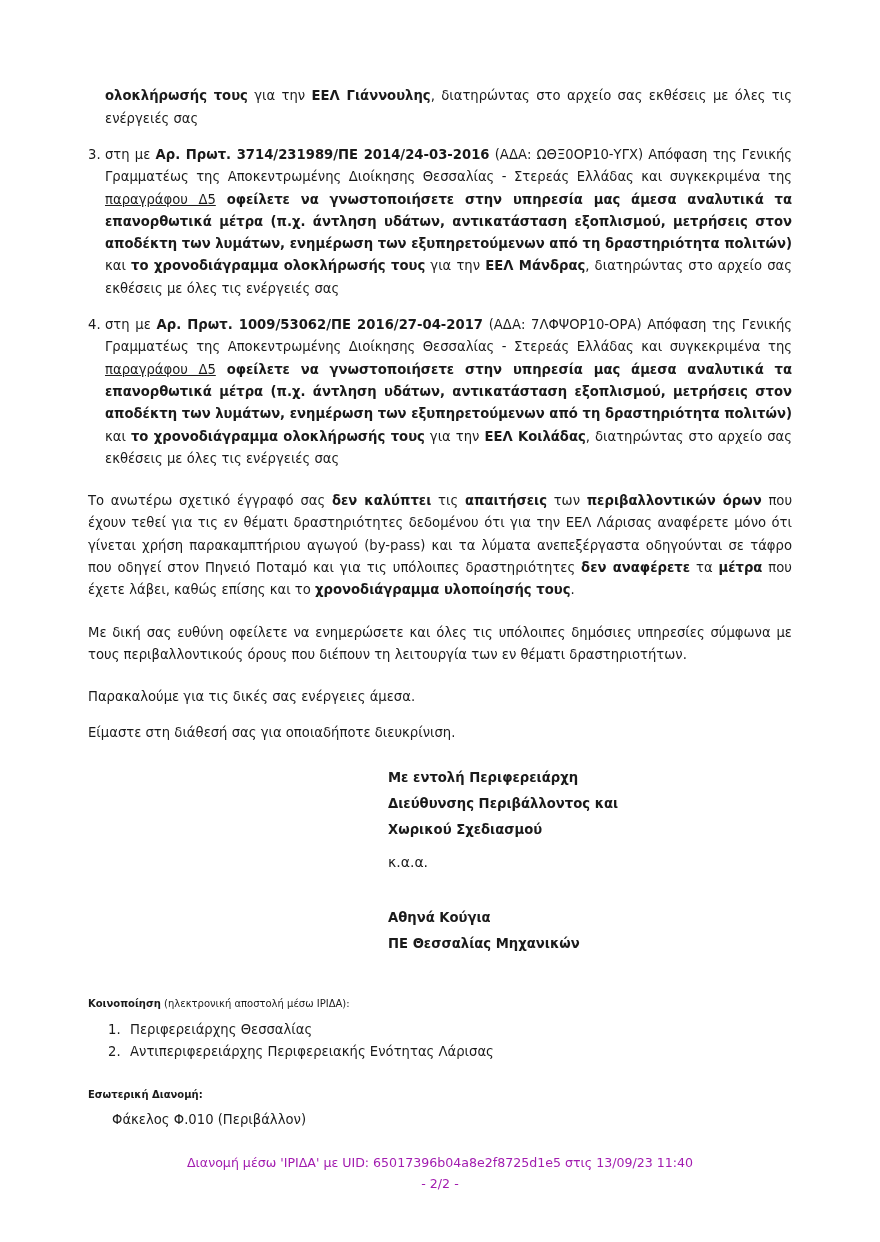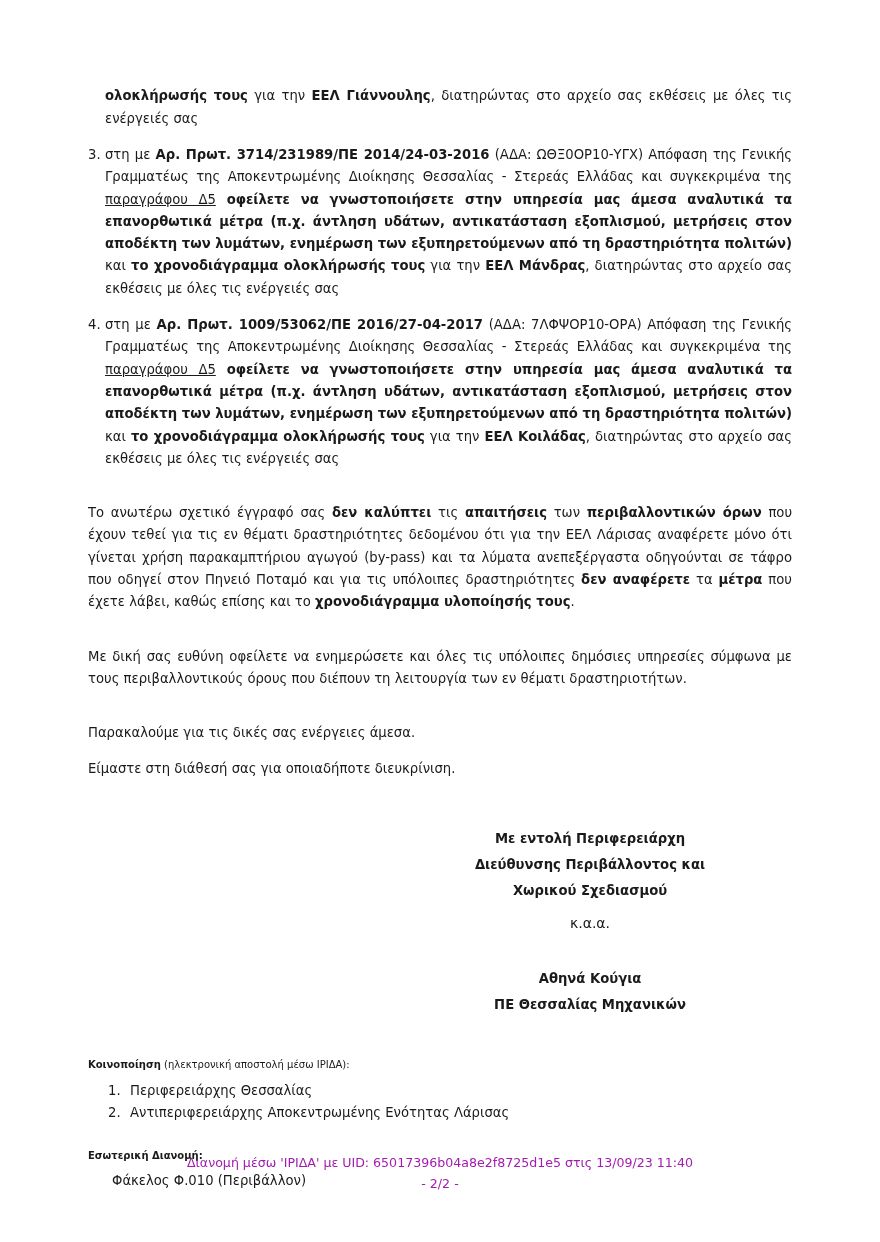--- a/index.html
+++ b/index.html
@@ -60,27 +60,27 @@
     line-height: 22.3px;
   }
   .cont-lines {
     font-size: 13.2px;
     line-height: 23px;
     text-align: justify;
     padding-left: 17px;
     margin: 0;
   }
 
-  .gap-para { margin-top: 32px; }
+  .gap-para { margin-top: 20px; }
   .gap-small { margin-top: 13px; }
 
   
   .sig-block {
-    margin-top: 46px;
-    text-align: center;
+    margin-top: 21px;
+    text-align: left;
     padding-left: 300px;
   }
   .sig-line {
     font-size: 13.2px;
     font-weight: bold;
     line-height: 26px;
   }
   .sig-kaa {
     font-size: 14px;
     font-weight: normal;
@@ -170,21 +170,21 @@
       </div>
     </div>
 
     <div class="dist-section">
       <div class="dist-title"><span class="b">Κοινοποίηση</span><span> (ηλεκτρονική αποστολή μέσω ΙΡΙΔΑ):</span></div>
       <ol class="dist-list">
         <li class="dist-list-item">
           <span class="dist-marker">1.</span><span>Περιφερειάρχης Θεσσαλίας</span>
         </li>
         <li class="dist-list-item">
-          <span class="dist-marker">2.</span><span>Αντιπεριφερειάρχης Αποκεντρωμένης Ενότητας Λάρισας</span>
+          <span class="dist-marker">2.</span><span>Αντιπεριφερειάρχης Περιφερειακής Ενότητας Λάρισας</span>
         </li>
       </ol>
 
       <div class="dist-title dist-heading-2 b">Εσωτερική Διανομή:</div>
       <div class="dist-sub">Φάκελος Φ.010 (Περιβάλλον)</div>
     </div>
 
   </div>
 
   <div class="footer">

